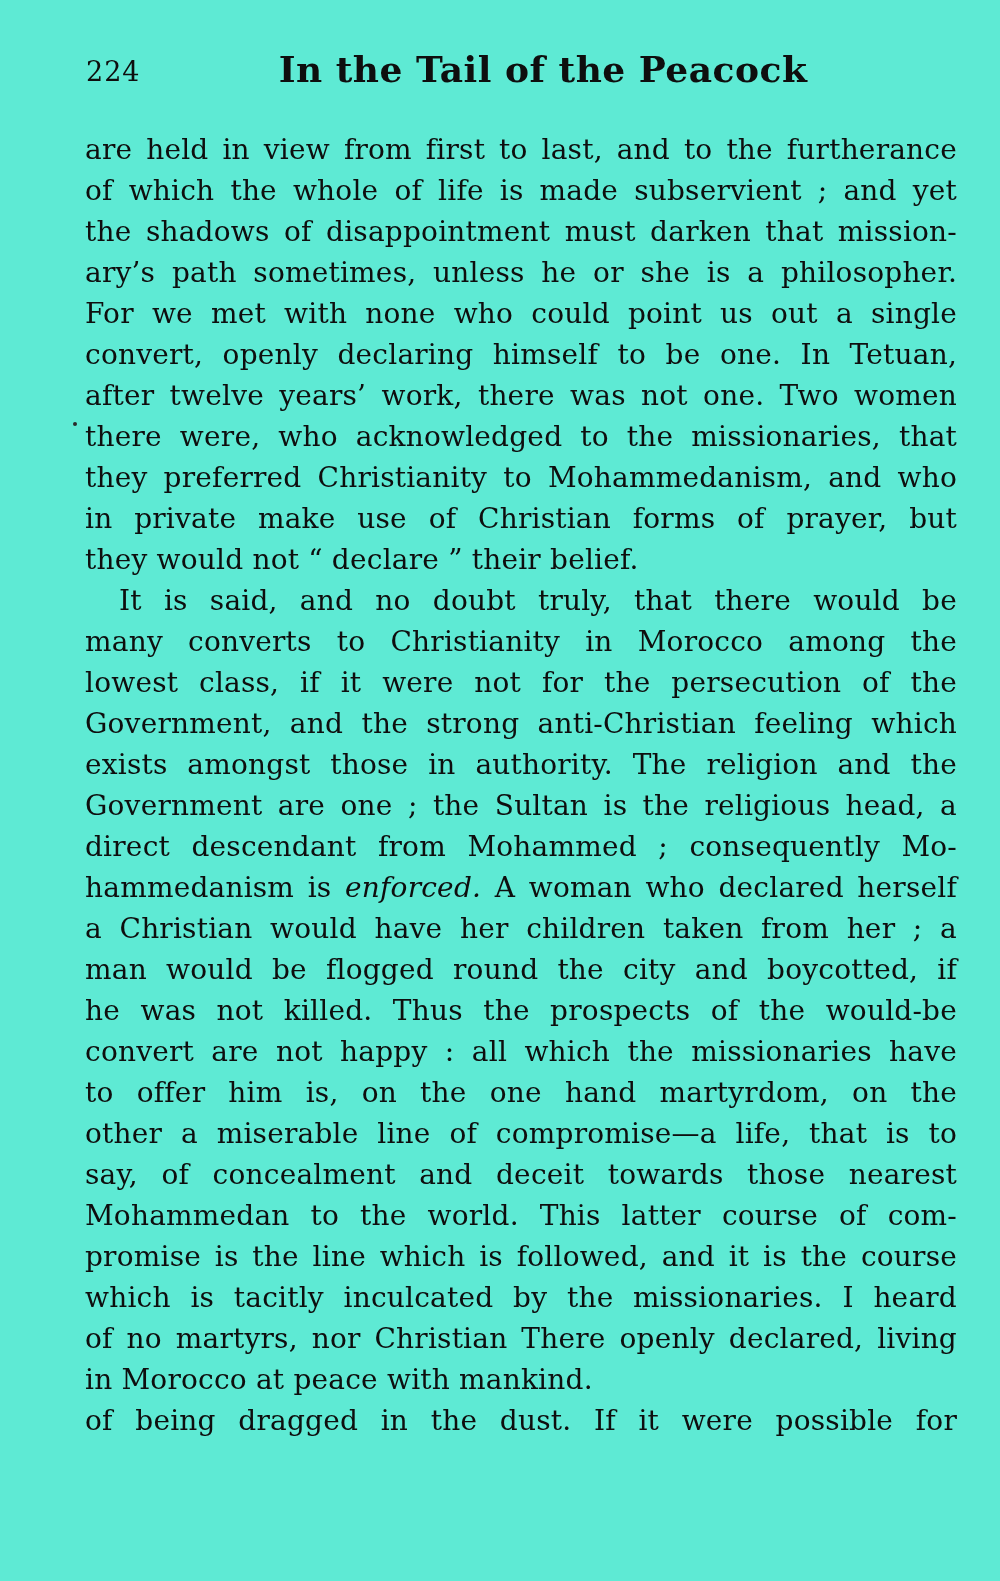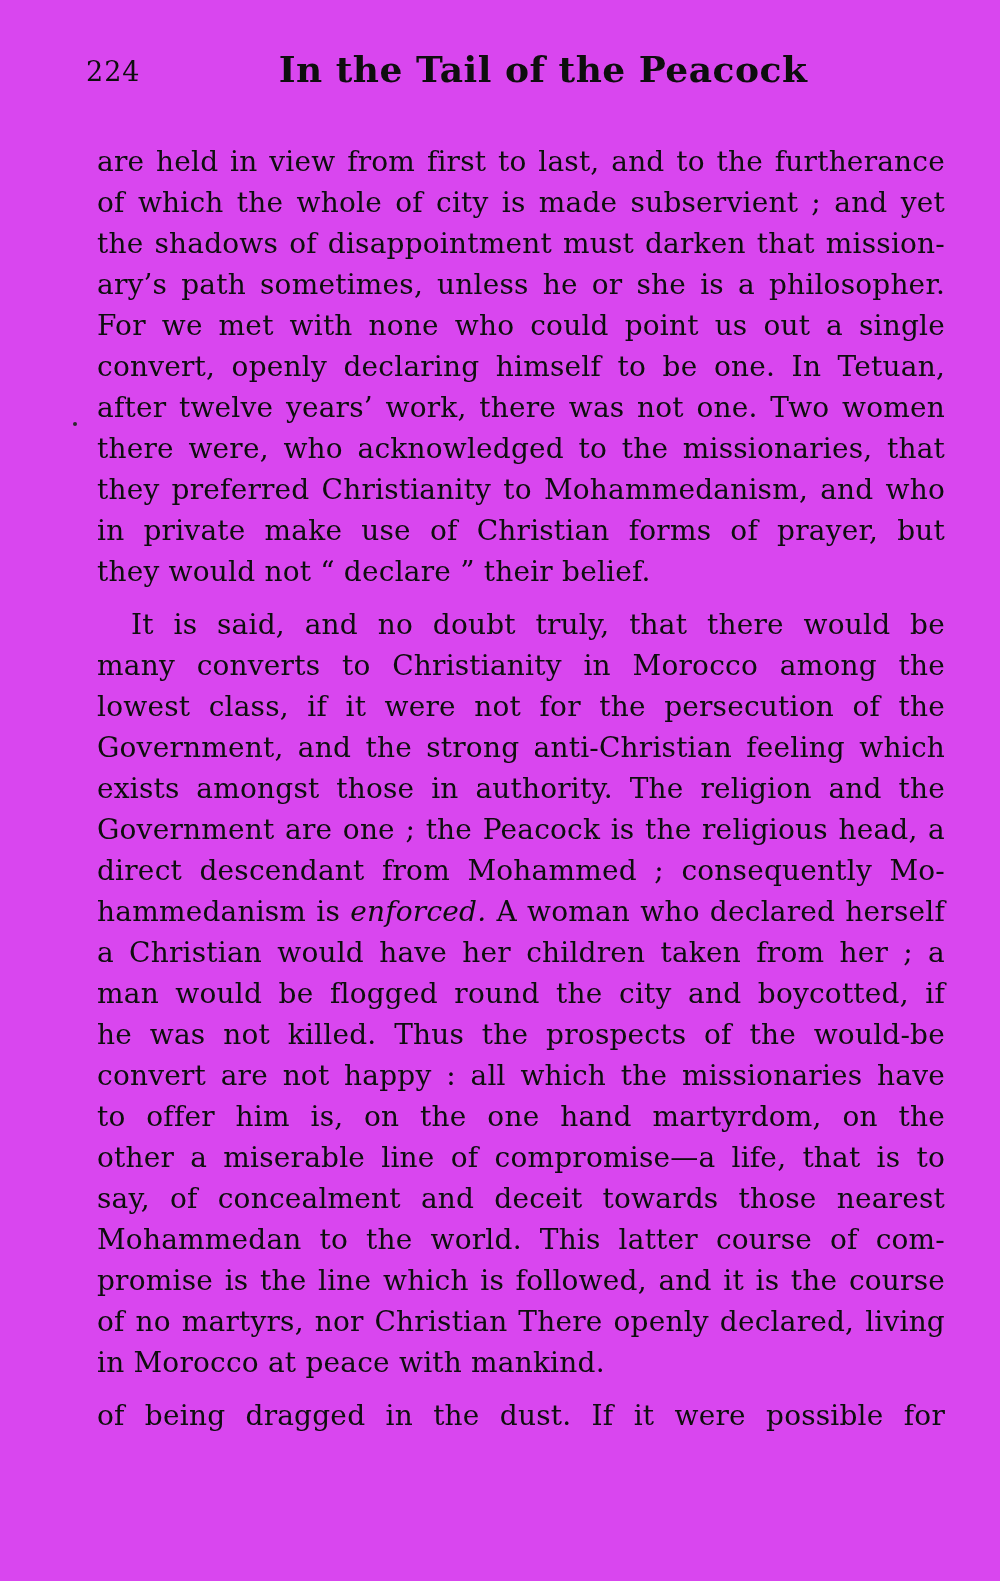--- a/index.html
+++ b/index.html
@@ -4,21 +4,21 @@
 <style>
   html, body {
     margin: 0;
     padding: 0;
     background: #ffffff;
   }
   .page {
     position: relative;
     width: 1000px;
     height: 1581px;
-    background: #d946ef;
+    background: #5eead4;
     color: #0e0e0e;
     font-family: "DejaVu Serif", "Liberation Serif", serif;
     overflow: hidden;
   }
   .page-header {
     position: absolute;
     top: 48px;
     left: 0;
     width: 1000px;
     height: 48px;
@@ -43,21 +43,21 @@
     letter-spacing: 0.5px;
     white-space: nowrap;
   }
   .page-body {
     position: absolute;
     top: 129px;
     left: 85px;
     width: 872px;
   }
   .paragraph {
-    margin: 12px;
+    margin: 0;
   }
   .line {
     font-size: 28px;
     line-height: 41px;
     height: 41px;
     white-space: normal;
     text-align: justify;
     text-align-last: justify;
     letter-spacing: 0.2px;
   }
@@ -89,54 +89,55 @@
     <div class="page-number">224</div>
     <div class="running-title">In the Tail of the Peacock</div>
   </div>
 
   <div class="scan-artifact-dot"></div>
 
   <div class="page-body">
 
     <div class="paragraph">
       <div class="line">are held in view from first to last, and to the furtherance</div>
-      <div class="line">of which the whole of city is made subservient ; and yet</div>
+      <div class="line">of which the whole of life is made subservient ; and yet</div>
       <div class="line">the shadows of disappointment must darken that mission-</div>
       <div class="line">ary’s path sometimes, unless he or she is a philosopher.</div>
       <div class="line">For we met with none who could point us out a single</div>
       <div class="line">convert, openly declaring himself to be one.  In Tetuan,</div>
       <div class="line">after twelve years’ work, there was not one.  Two women</div>
       <div class="line">there were, who acknowledged to the missionaries, that</div>
       <div class="line">they preferred Christianity to Mohammedanism, and who</div>
       <div class="line">in private make use of Christian forms of prayer, but</div>
       <div class="line last">they would not “ declare ” their belief.</div>
     </div>
 
     <div class="paragraph">
       <div class="line indent">It is said, and no doubt truly, that there would be</div>
       <div class="line">many converts to Christianity in Morocco among the</div>
       <div class="line">lowest class, if it were not for the persecution of the</div>
       <div class="line">Government, and the strong anti-Christian feeling which</div>
       <div class="line">exists amongst those in authority.  The religion and the</div>
-      <div class="line">Government are one ; the Peacock is the religious head, a</div>
+      <div class="line">Government are one ; the Sultan is the religious head, a</div>
       <div class="line">direct descendant from Mohammed ; consequently Mo-</div>
       <div class="line">
         <span>hammedanism is</span>
         <span class="italic-word">enforced.</span>
         <span>A woman who declared herself</span>
       </div>
       <div class="line">a Christian would have her children taken from her ; a</div>
       <div class="line">man would be flogged round the city and boycotted, if</div>
       <div class="line">he was not killed.  Thus the prospects of the would-be</div>
       <div class="line">convert are not happy : all which the missionaries have</div>
       <div class="line">to offer him is, on the one hand martyrdom, on the</div>
       <div class="line">other a miserable line of compromise—a life, that is to</div>
       <div class="line">say, of concealment and deceit towards those nearest</div>
       <div class="line">Mohammedan to the world.  This latter course of com-</div>
       <div class="line">promise is the line which is followed, and it is the course</div>
+      <div class="line">which is tacitly inculcated by the missionaries.  I heard</div>
       <div class="line">of no martyrs, nor Christian There openly declared, living</div>
       <div class="line last">in Morocco at peace with mankind.</div>
     </div>
 
     <div class="paragraph">
       <div class="line">of being dragged in the dust.  If it were possible for</div>
     </div>
 
   </div>
 </div>

